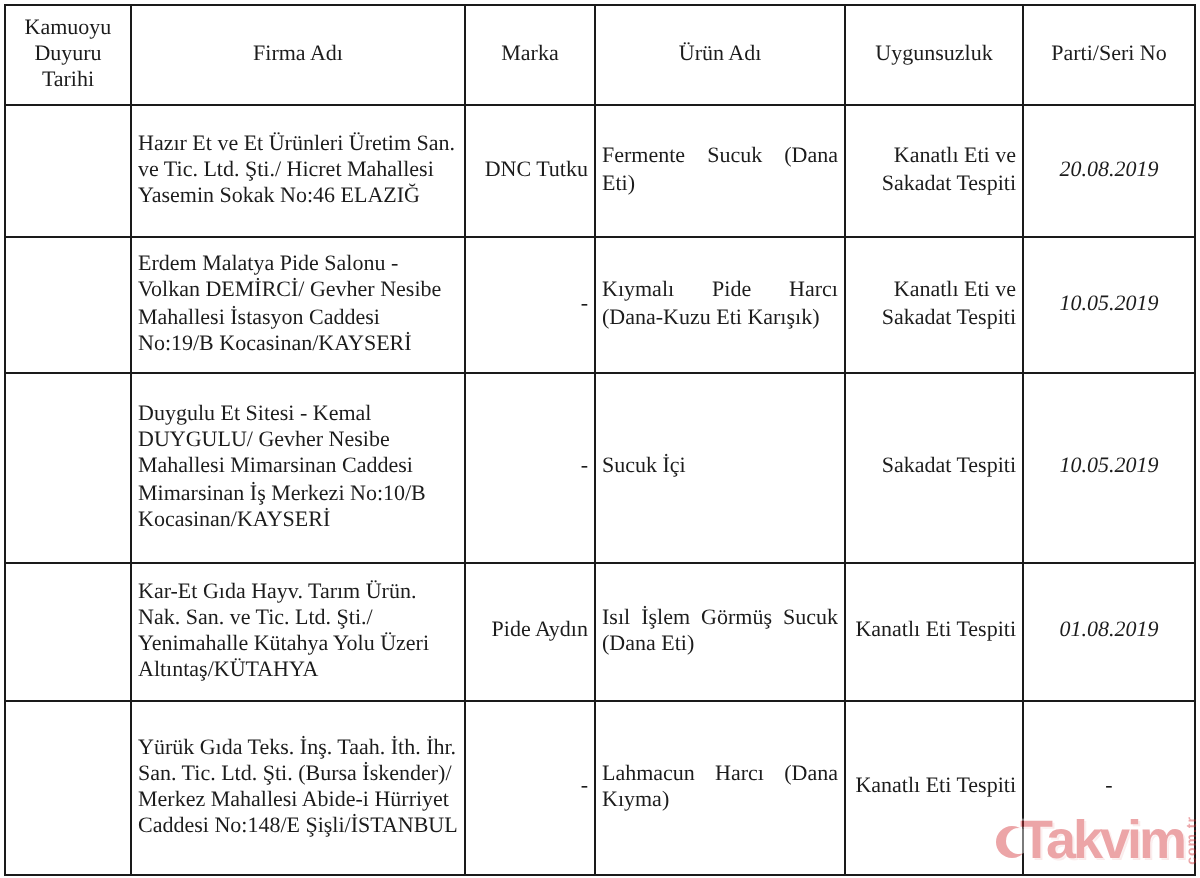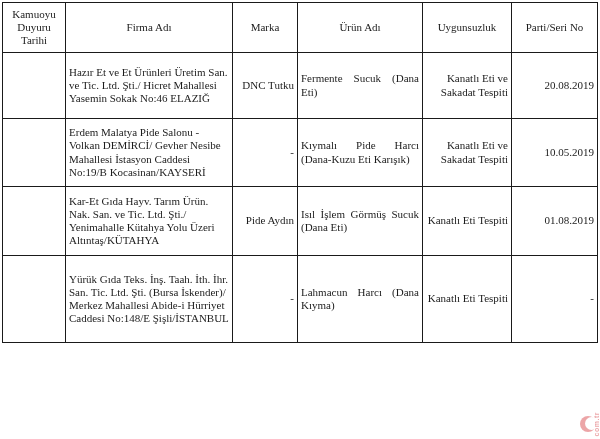--- a/index.html
+++ b/index.html
@@ -39,21 +39,21 @@
   }
   table.recall th {
     text-align: center;
     padding: 2px 2px;
   }
   td.c-tarih   { text-align: left; }
   td.c-firma   { text-align: left; }
   td.c-marka   { text-align: right; }
   td.c-urun    { text-align: justify; }
   td.c-uyg     { text-align: right; }
-  td.c-parti   { text-align: right; padding-left: 4px; }
+  td.c-parti   { text-align: center; padding-left: 4px; font-style: italic; }
 
   tr.hdr   { height: 50px; }
   tr.r0    { height: 66px; }
   tr.r1    { height: 68px; }
   tr.r2    { height: 95px; }
   tr.r3    { height: 69px; }
   tr.r4    { height: 87px; }
 
   
   .watermark {
@@ -142,20 +142,28 @@
 
       <tr class="r1">
         <td class="c-tarih"></td>
         <td class="c-firma">Erdem Malatya Pide Salonu - Volkan DEMİRCİ/ Gevher Nesibe Mahallesi İstasyon Caddesi No:19/B Kocasinan/KAYSERİ</td>
         <td class="c-marka">-</td>
         <td class="c-urun">Kıymalı Pide Harcı (Dana-Kuzu Eti Karışık)</td>
         <td class="c-uyg">Kanatlı Eti ve Sakadat Tespiti</td>
         <td class="c-parti">10.05.2019</td>
       </tr>
 
+      <tr class="r2">
+        <td class="c-tarih"></td>
+        <td class="c-firma">Duygulu Et Sitesi - Kemal DUYGULU/ Gevher Nesibe Mahallesi Mimarsinan Caddesi Mimarsinan İş Merkezi No:10/B Kocasinan/KAYSERİ</td>
+        <td class="c-marka">-</td>
+        <td class="c-urun">Sucuk İçi</td>
+        <td class="c-uyg">Sakadat Tespiti</td>
+        <td class="c-parti">10.05.2019</td>
+      </tr>
 
       <tr class="r3">
         <td class="c-tarih"></td>
         <td class="c-firma">Kar-Et Gıda Hayv. Tarım Ürün. Nak. San. ve Tic. Ltd. Şti./ Yenimahalle Kütahya Yolu Üzeri Altıntaş/KÜTAHYA</td>
         <td class="c-marka">Pide Aydın</td>
         <td class="c-urun">Isıl İşlem Görmüş Sucuk (Dana Eti)</td>
         <td class="c-uyg">Kanatlı Eti Tespiti</td>
         <td class="c-parti">01.08.2019</td>
       </tr>
 
@@ -168,16 +176,17 @@
         <td class="c-parti">-</td>
       </tr>
     </tbody>
   </table>
 
   <div class="watermark">
     <span class="wm-crescent">
       <span class="c1"></span>
         <span class="c2"></span>
     </span>
+    <span class="wm-text">Takvim</span>
     <span class="wm-suffix">com.tr</span>
   </div>
 
 </div>
 
 </body></html>

